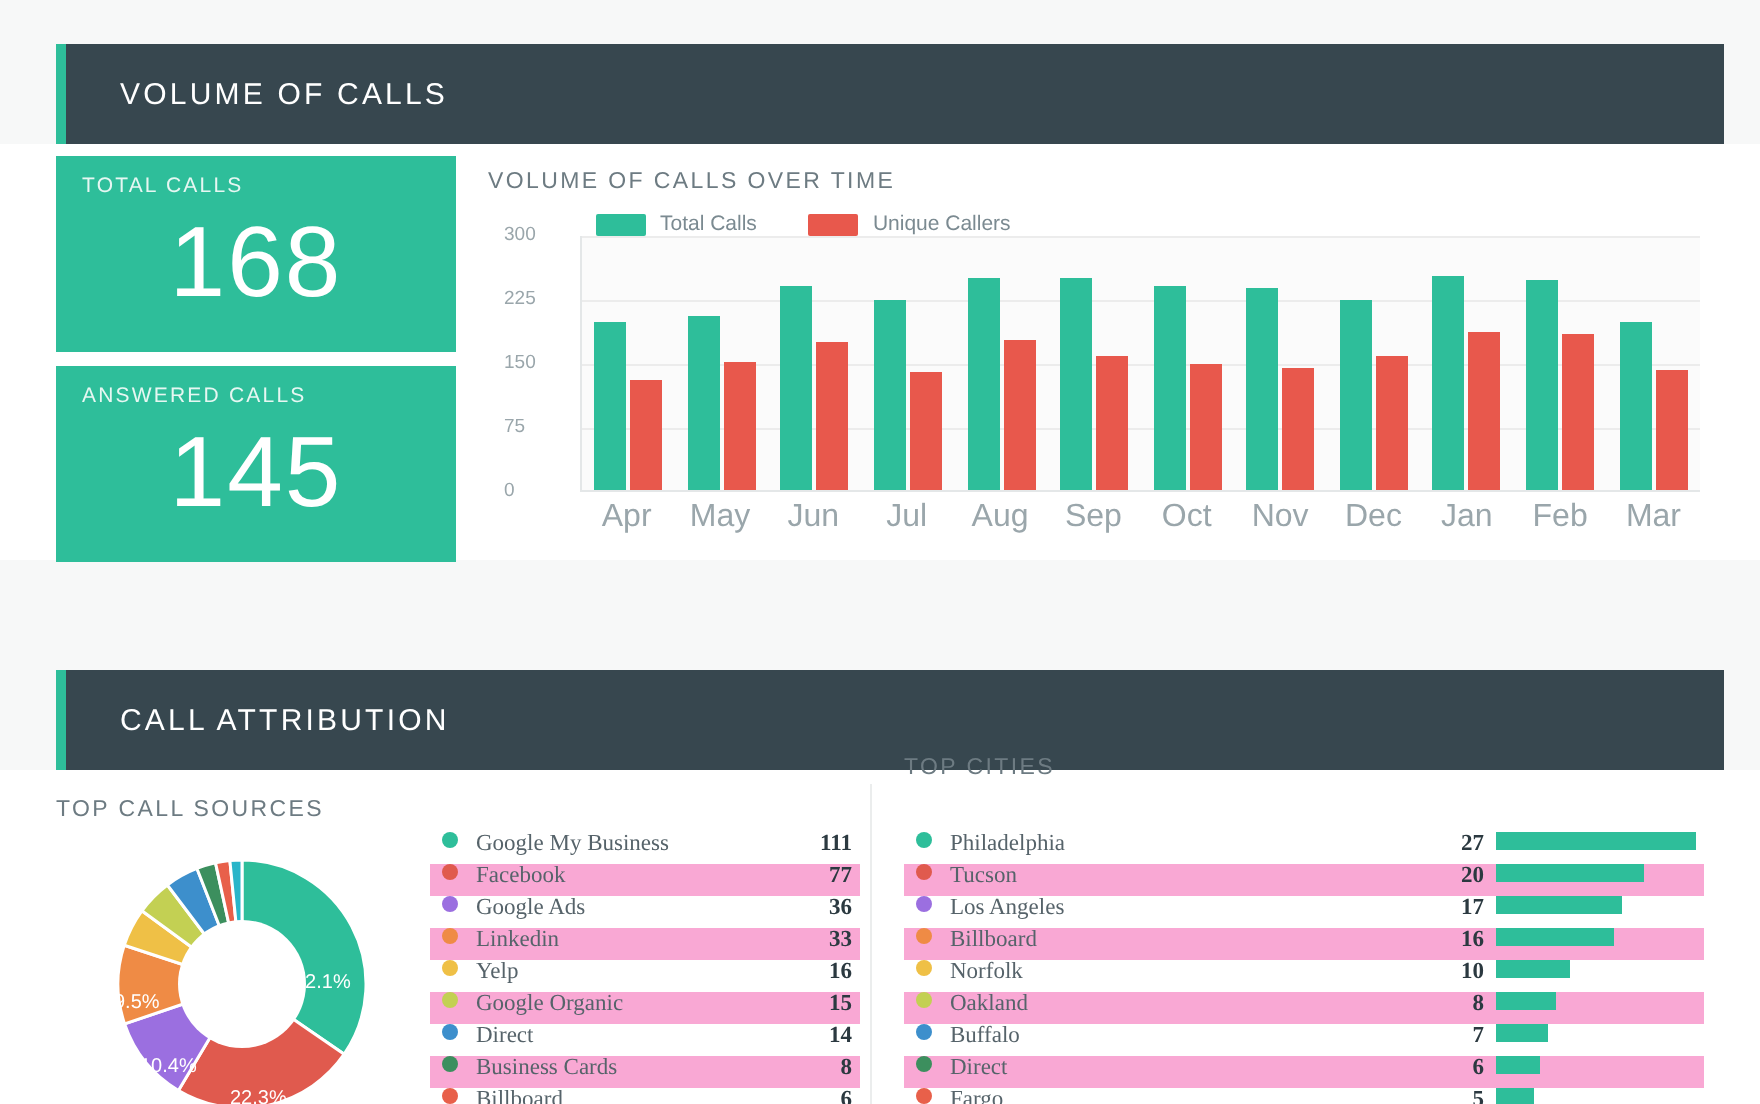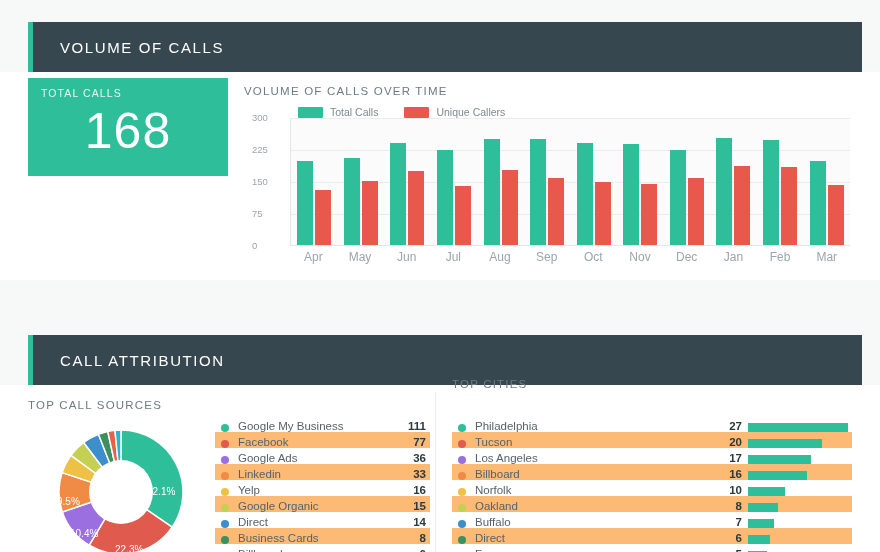--- a/index.html
+++ b/index.html
@@ -108,32 +108,33 @@
   }
   .bar { width: 16px; }
   .bar.total { background: #2ebe9a; }
   .bar.unique { background: #e8584c; }
   .xlabels {
     position: absolute;
     display: flex;
   }
   .xlabel {
     flex: 1; text-align: center;
-    font-size: 12px; color: #9aa6ab;
+    font-size: 16px; color: #9aa6ab;
   }
 
   
   .list { position: absolute; }
   .list-row {
     display: flex;
-    align-items: flex-end;
+    align-items: flex-start;
     height: 16px;
     font-size: 11.5px;
-  }
-  .list-row.alt { background: #fdba74; }
+    font-family: Liberation Serif, serif;
+  }
+  .list-row.alt { background: #f9a8d4; }
   .dot {
     width: 8px; height: 8px; border-radius: 50%;
     margin: 0 9px 0 6px; flex: none;
   }
   .row-label { color: #56636a; flex: 1; }
   .row-value {
     color: #2b3940; font-weight: bold; font-size: 11.5px;
     text-align: right; flex: none;
   }
   .row-bar-cell { flex: none; padding-left: 6px; }
@@ -163,20 +164,24 @@
     <span class="title">VOLUME OF CALLS</span>
   </div>
 
   <div class="panel" style="left:0px; top:72px; width:880px; height:208px;"></div>
 
   <div class="kpi" style="left:28px; top:78px; width:200px; height:98px;">
     <div class="kpi-label">TOTAL CALLS</div>
     <div class="kpi-value">168</div>
   </div>
 
+  <div class="kpi" style="left:28px; top:183px; width:200px; height:98px;">
+    <div class="kpi-label">ANSWERED CALLS</div>
+    <div class="kpi-value">145</div>
+  </div>
 
   <div class="subtitle" style="left:244px; top:85px;">VOLUME OF CALLS OVER TIME</div>
 
   <div class="legend" id="chart-legend" style="left:298px; top:106px;">
       <div class="legend-item">
         <span class="legend-swatch" style="background: rgb(46, 190, 154);"></span>
         <span class="legend-text">Total Calls</span>
       </div>
       <div class="legend-item">
         <span class="legend-swatch" style="background: rgb(232, 88, 76);"></span>

